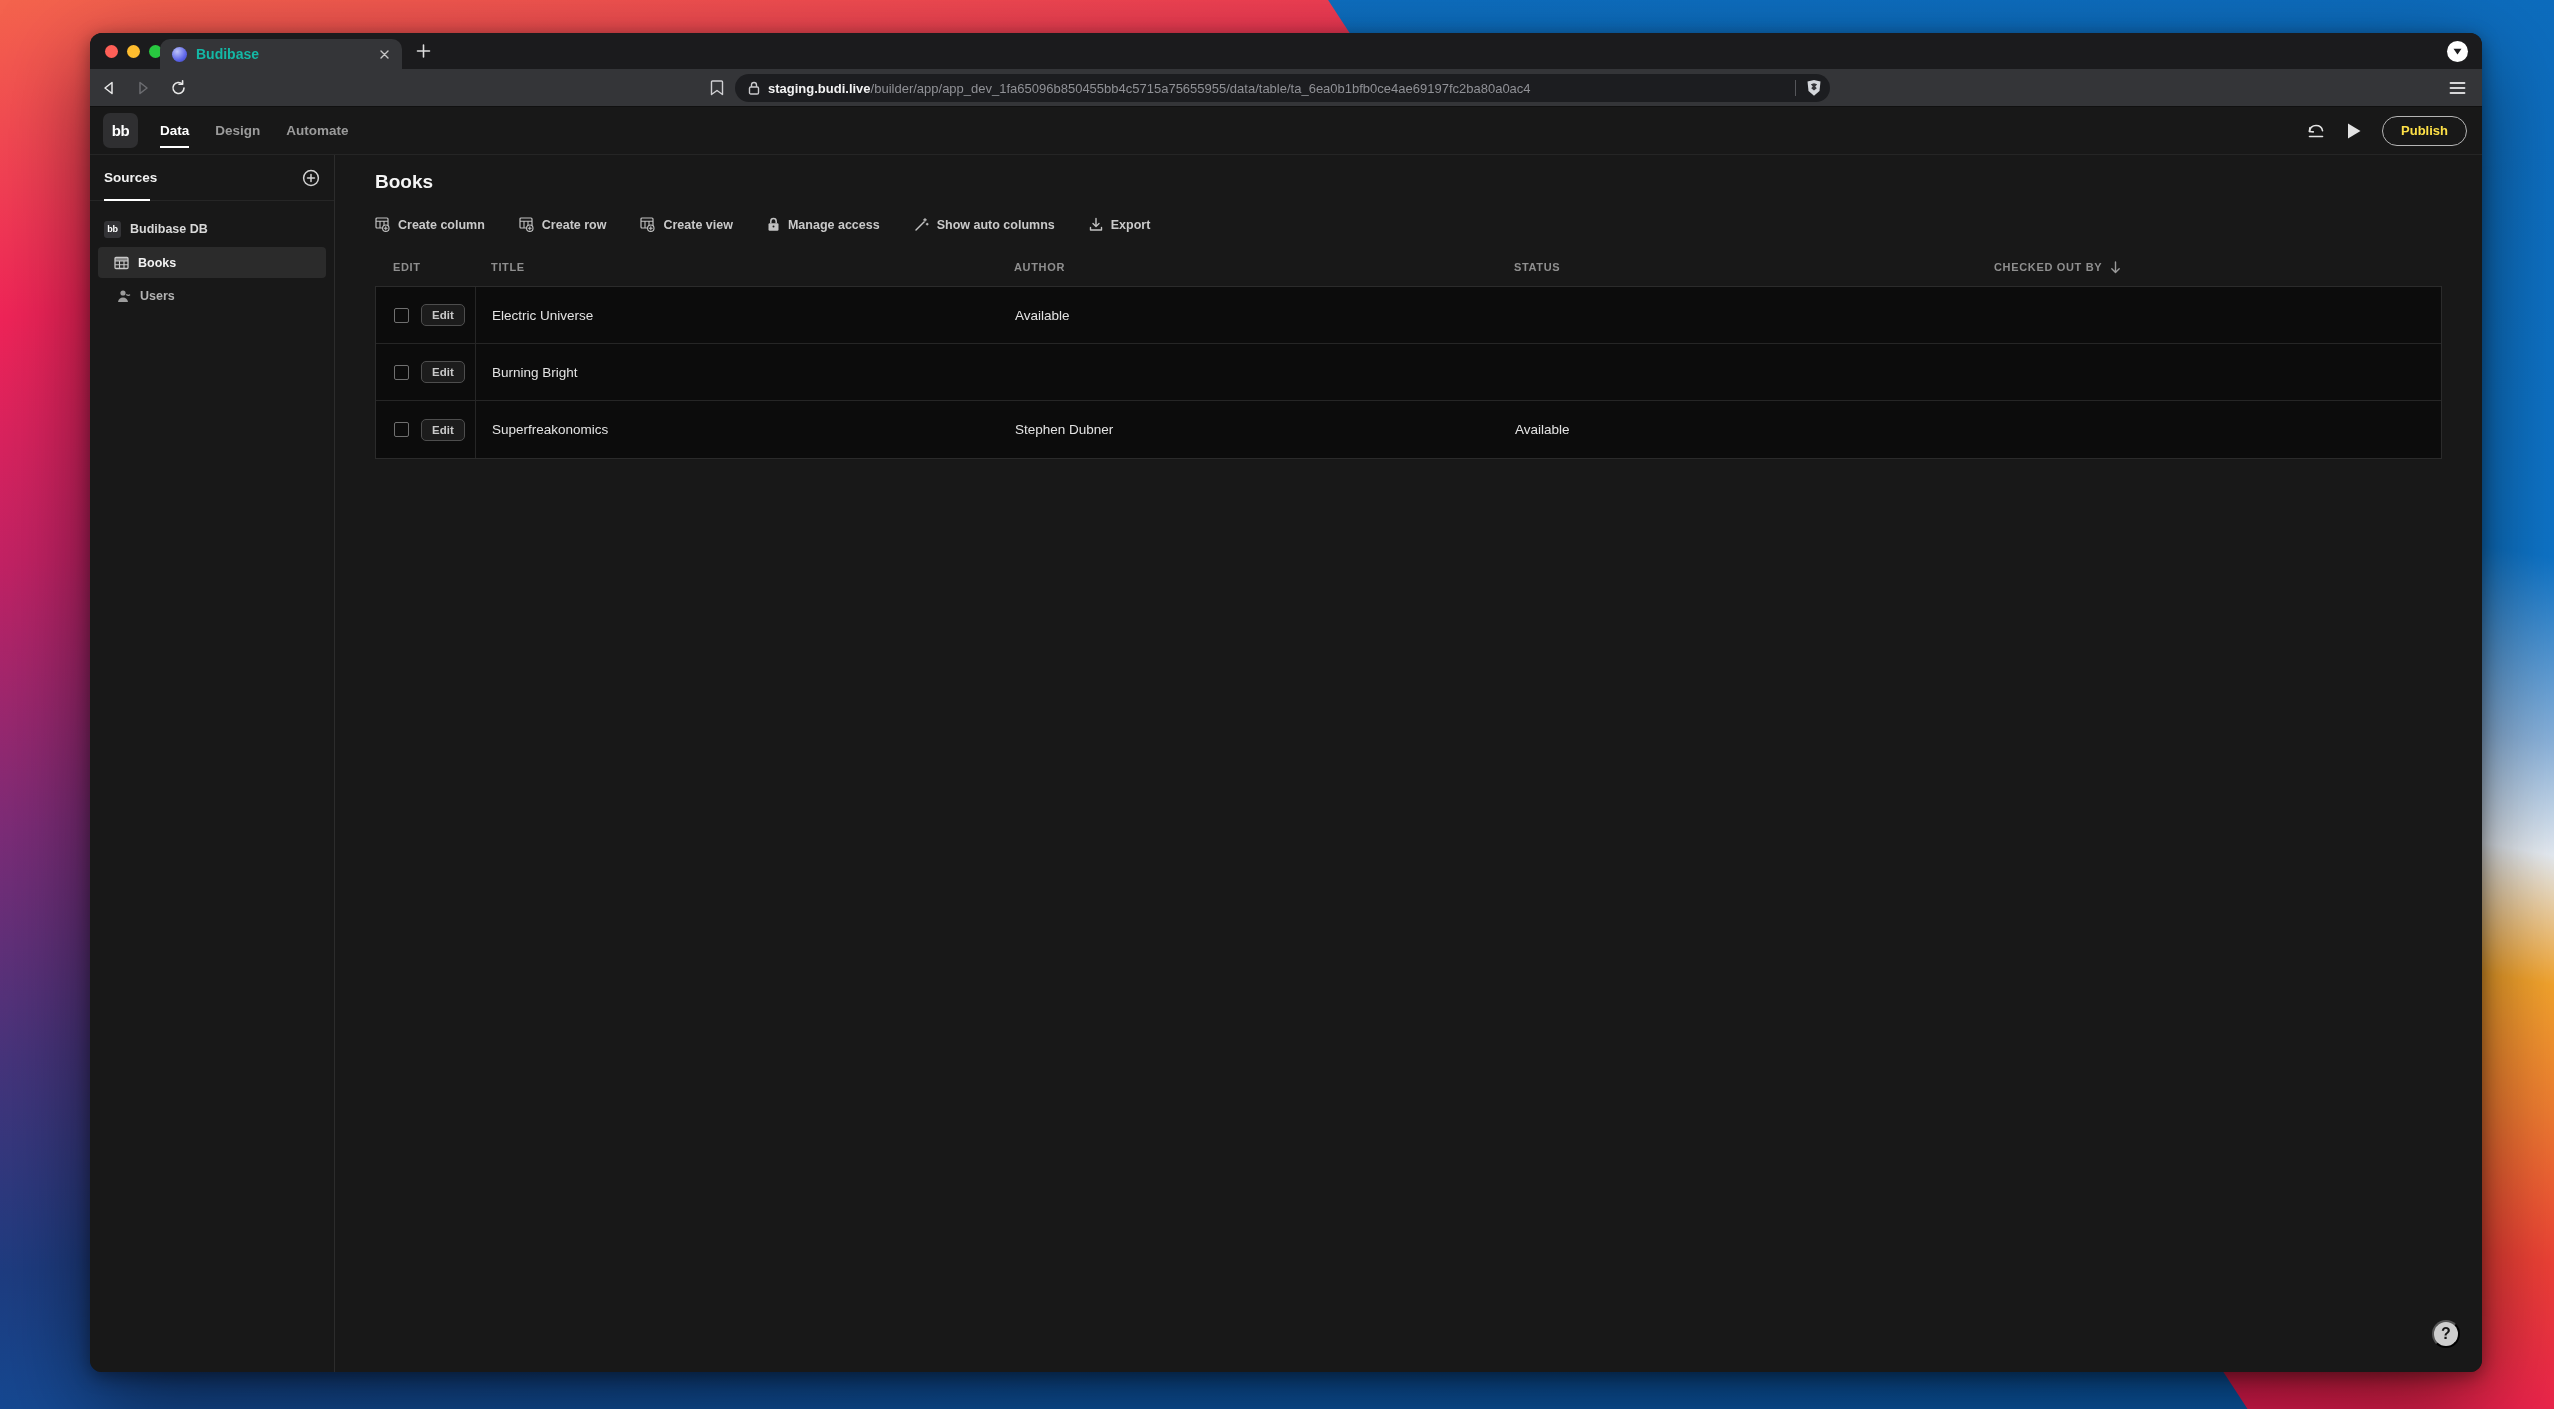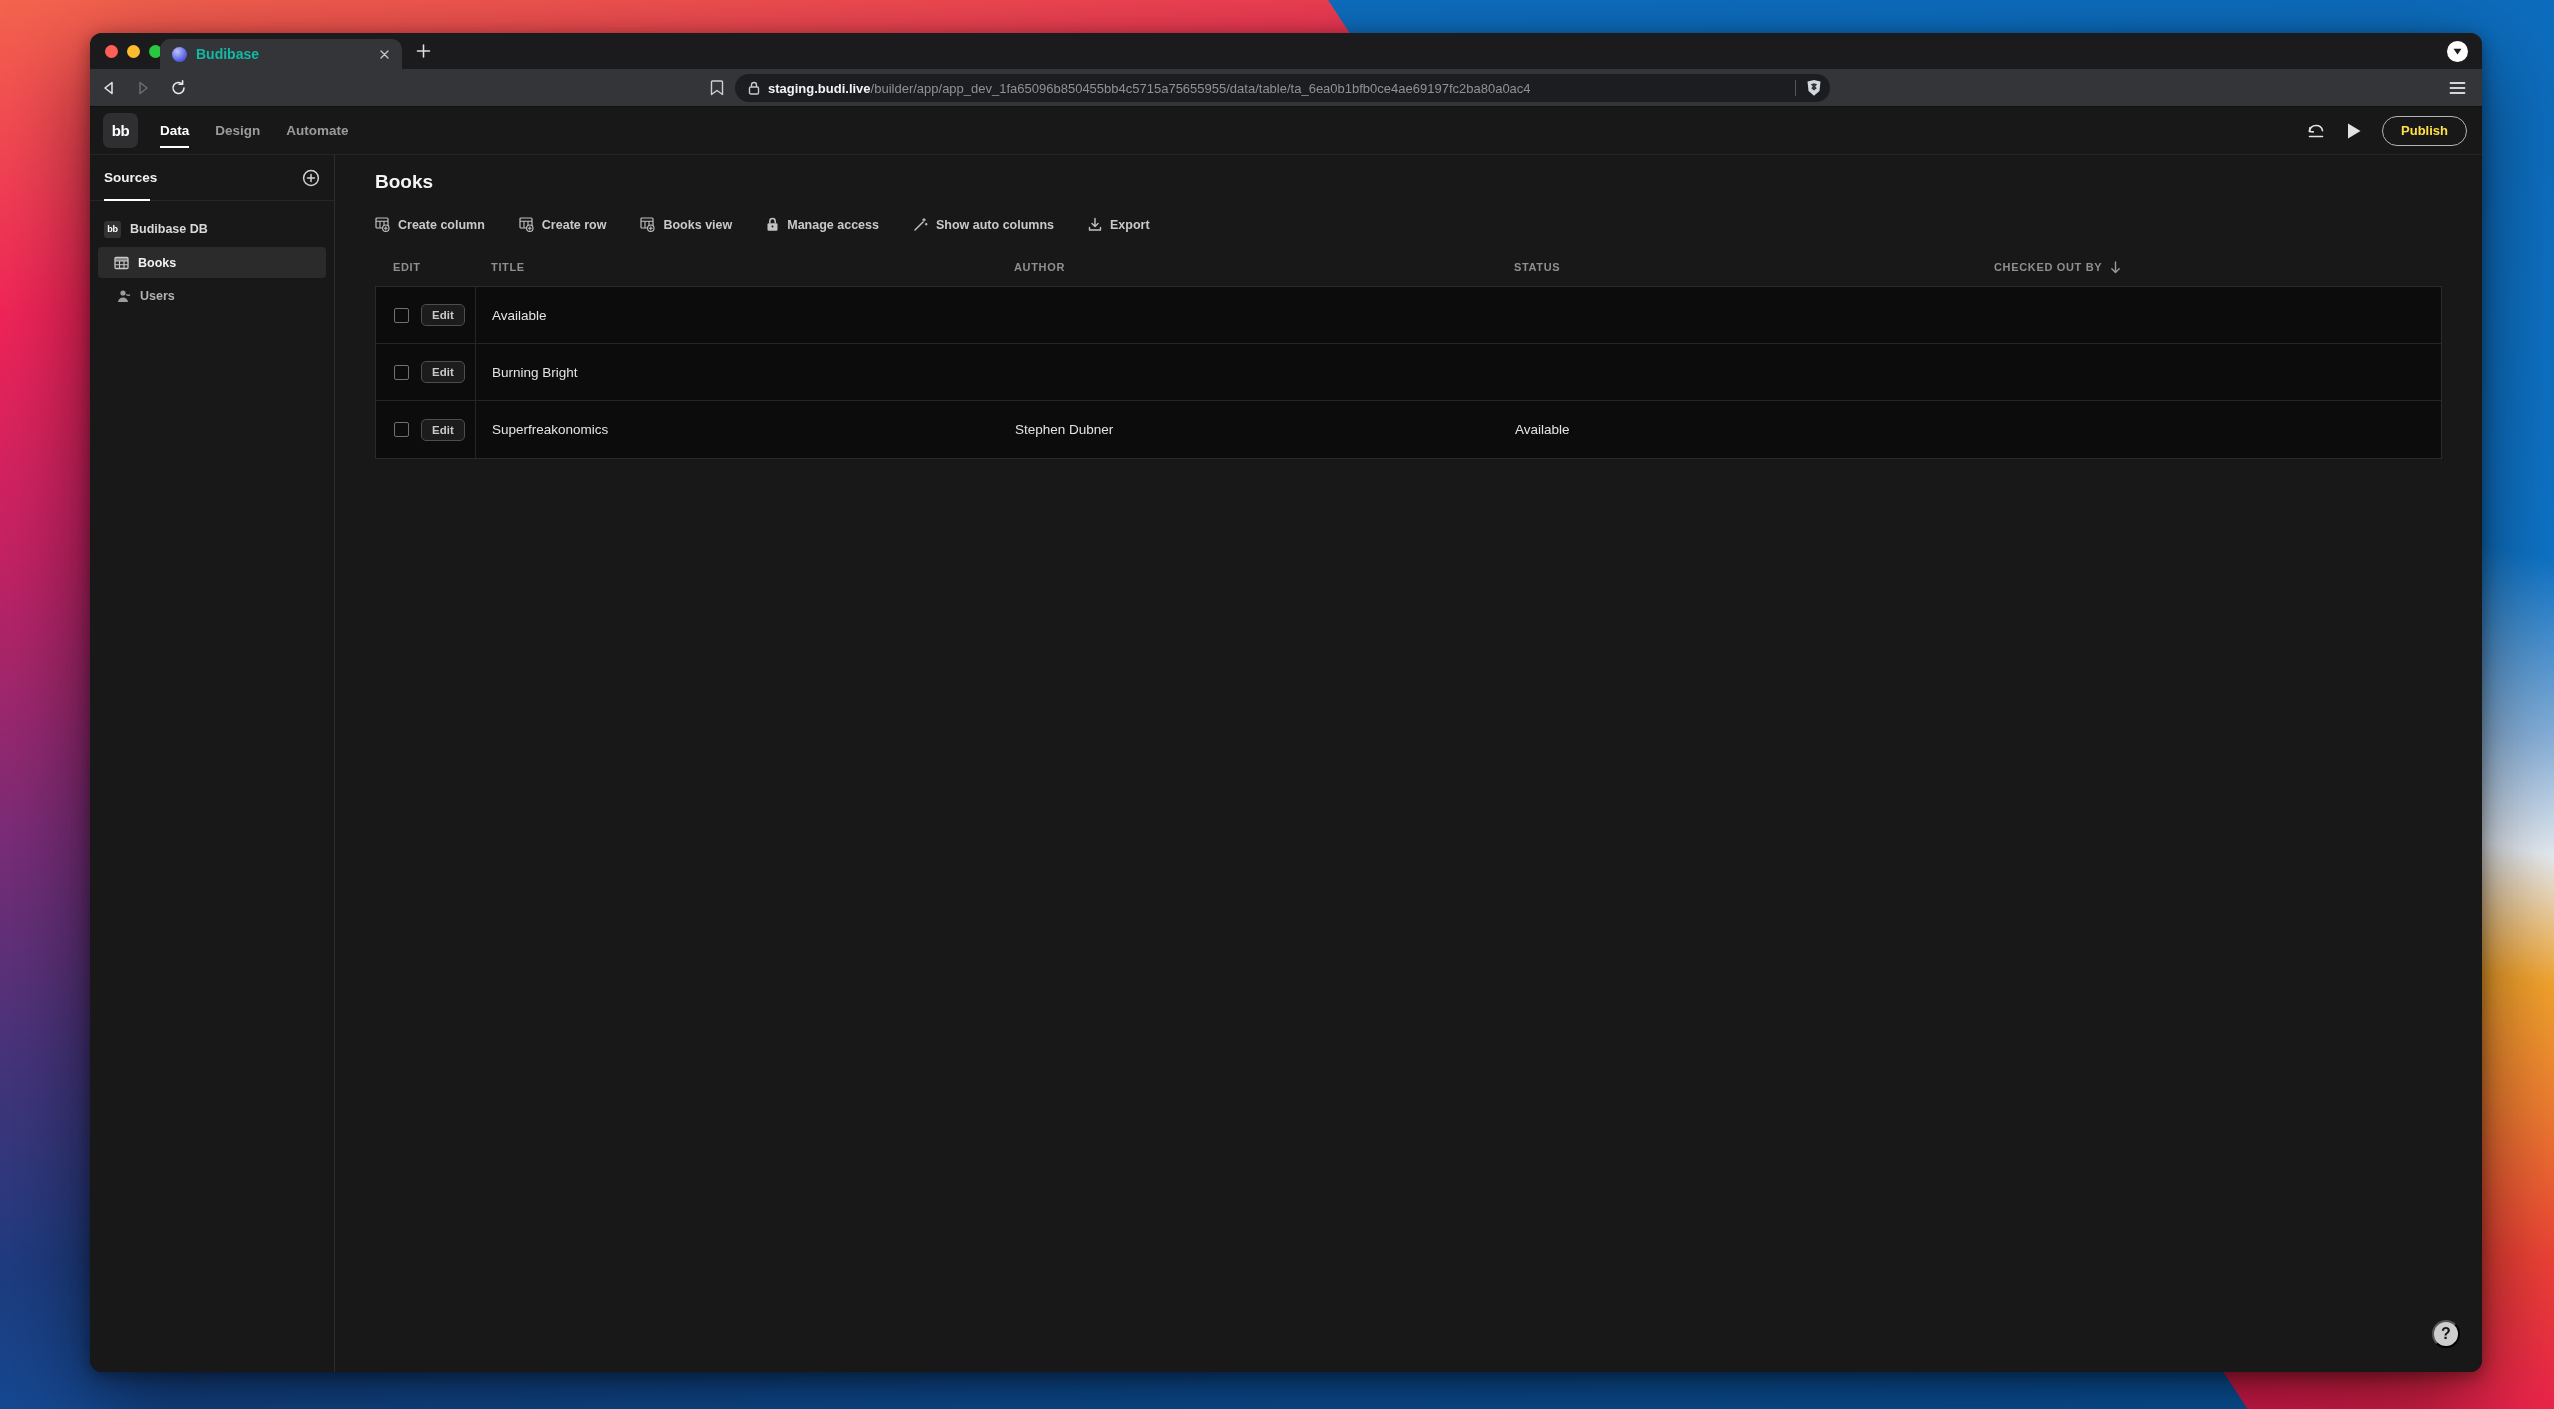--- a/index.html
+++ b/index.html
@@ -297,21 +297,21 @@
             </div>
             <div class="tb-item">
               <span class="tb-ico">
                 <svg width="15" height="15" viewBox="0 0 15 15">
                     <rect x="1" y="1" width="12" height="10" rx="1" fill="none" stroke="currentColor" stroke-width="1.2"></rect>
                     <path d="M1 4.3h12M5 4.3V11M9 4.3V11" stroke="currentColor" stroke-width="1.1"></path>
                     <circle cx="10.8" cy="11.2" r="3.2" fill="#181818" stroke="currentColor" stroke-width="1.1"></circle>
                     <path d="M10.8 9.8v2.8M9.4 11.2h2.8" stroke="currentColor" stroke-width="1.1" stroke-linecap="round"></path>
                   </svg>
               </span>
-              <span>Books view</span>
+              <span>Create view</span>
             </div>
             <div class="tb-item">
               <span class="tb-ico">
                 <svg width="13" height="15" viewBox="0 0 13 15">
                     <rect x="1.5" y="6.2" width="10" height="7.6" rx="1.2" fill="currentColor"></rect>
                     <path d="M3.8 6.2V4.2a2.7 2.7 0 0 1 5.4 0v2" fill="none" stroke="currentColor" stroke-width="1.5"></path>
                     <circle cx="6.5" cy="9.6" r="1" fill="#181818"></circle>
                   </svg>
               </span>
               <span>Manage access</span>
@@ -358,20 +358,21 @@
             </div>
           </div>
 
           <div class="table">
 
             <div class="grid-cols trow">
               <div class="td td-edit">
                 <span class="row-checkbox"></span>
                 <button class="edit-btn">Edit</button>
               </div>
+              <div class="td">Electric Universe</div>
               <div class="td">Available</div>
               <div class="td"></div>
             </div>
 
             <div class="grid-cols trow">
               <div class="td td-edit">
                 <span class="row-checkbox"></span>
                 <button class="edit-btn">Edit</button>
               </div>
               <div class="td">Burning Bright</div>

